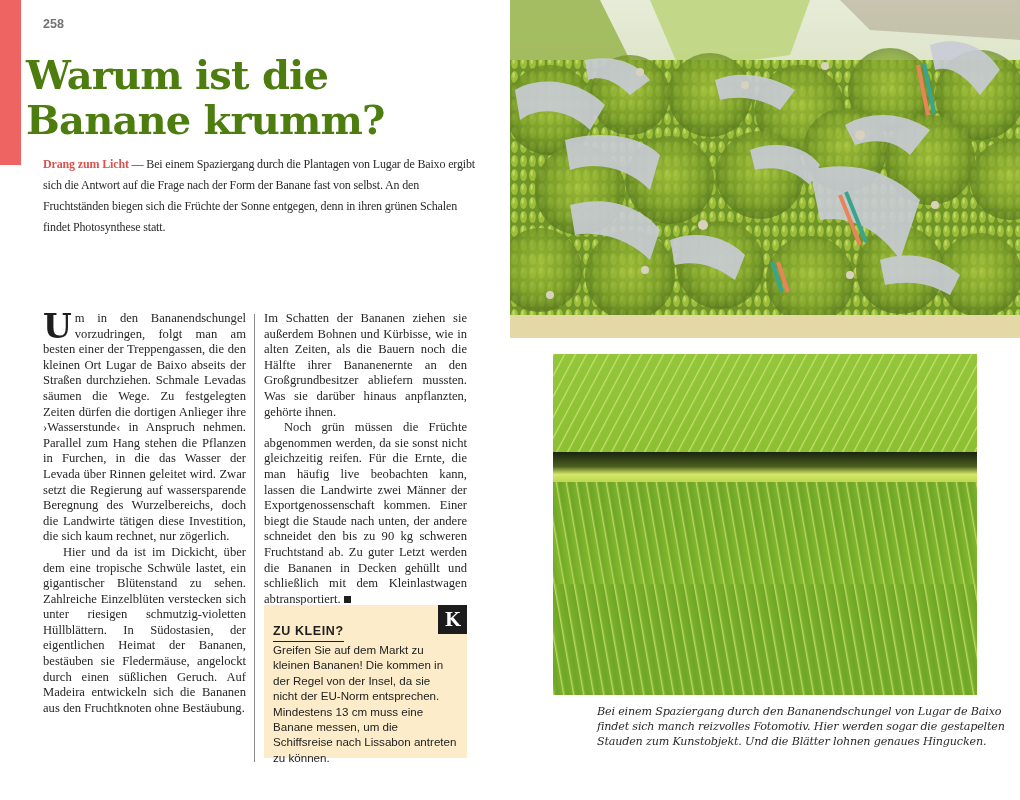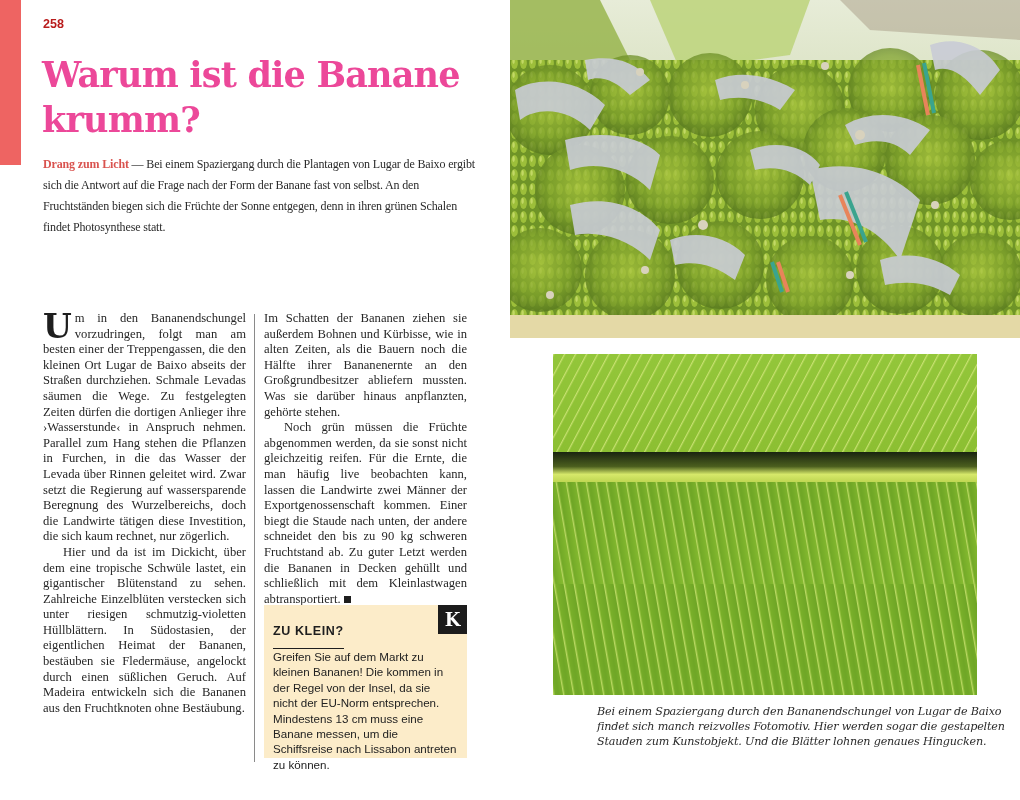--- a/index.html
+++ b/index.html
@@ -1,39 +1,39 @@
 <!DOCTYPE html>
 <html><head>
 <meta charset="utf-8">
 <style>
   * { margin: 0; padding: 0; box-sizing: border-box; }
   html, body { width: 1020px; height: 800px; overflow: hidden; background: #ffffff; }
   body { position: relative; font-family: "Liberation Serif", serif; color: #1e1e1e; }
 
   .accent-bar { position: absolute; left: 0; top: 0; width: 21px; height: 165px; background: #ee6462; }
 
-  .page-number { position: absolute; left: 43px; top: 17px; font-family: "Liberation Sans", sans-serif; font-weight: bold; font-size: 12.5px; color: #b91c1c; }
+  .page-number { position: absolute; left: 43px; top: 17px; font-family: "Liberation Sans", sans-serif; font-weight: bold; font-size: 12.5px; color: #737373; }
 
-  .headline { position: absolute; left: 42px; top: 52px; width: 440px; font-family: "DejaVu Serif", serif; font-weight: bold; font-size: 35px; line-height: 45px; color: #ec4899; letter-spacing: -0.8px; }
+  .headline { position: absolute; left: 26px; top: 52px; width: 440px; font-family: "DejaVu Serif", serif; font-weight: bold; font-size: 40px; line-height: 45px; color: #4d7c0f; letter-spacing: -0.8px; }
 
   .intro { position: absolute; left: 43px; top: 154px; width: 440px; font-family: "Liberation Serif", serif; font-size: 12px; line-height: 21px; color: #2a2a2a; letter-spacing: -0.15px; }
   .intro .kicker { color: #d9534f; font-weight: bold; }
 
   .column { position: absolute; top: 311px; width: 203px; font-family: "Liberation Serif", serif; font-size: 12.6px; line-height: 15.6px; color: #262626; text-align: justify; hyphens: manual; }
   .column p { margin: 0; }
   .column p + p { text-indent: 20px; }
   .col-left { left: 43px; }
   .col-right { left: 264px; }
   .dropcap { float: left; font-family: "DejaVu Serif", serif; font-weight: bold; font-size: 33px; line-height: 28px; margin: 2px 3px 0 0; color: #1e1e1e; }
   .end-mark { display: inline-block; width: 7px; height: 7px; background: #1e1e1e; margin-left: 3px; vertical-align: 0; }
 
   .col-divider { position: absolute; left: 254px; top: 314px; width: 1px; height: 448px; background: #8a8a8a; }
 
   .tip-box { position: absolute; left: 264px; top: 605px; width: 203px; height: 153px; background: #fcecc9; padding: 16px 10px 0 9px; }
-  .tip-title { display: inline-block; font-family: "Liberation Sans", sans-serif; font-weight: bold; font-size: 12.5px; letter-spacing: 0.6px; color: #1e1e1e; padding-bottom: 10px; border-bottom: 1.5px solid #1e1e1e; }
+  .tip-title { display: inline-block; font-family: "Liberation Sans", sans-serif; font-weight: bold; font-size: 12.5px; letter-spacing: 0.6px; color: #1e1e1e; padding-bottom: 3px; border-bottom: 1.5px solid #1e1e1e; }
   .tip-text { font-family: "Liberation Sans", sans-serif; font-size: 11.6px; line-height: 15.4px; color: #222; }
   .k-badge { position: absolute; right: 0; top: 0; width: 29px; height: 29px; background: #1c1c1c; color: #ffffff; font-family: "DejaVu Serif", serif; font-weight: bold; font-size: 18px; line-height: 29px; text-align: center; }
 
   .photo-bananas { position: absolute; left: 510px; top: 0; width: 510px; height: 338px; overflow: hidden; background: #7d9c34; }
   .photo-leaf { position: absolute; left: 553px; top: 354px; width: 424px; height: 341px; overflow: hidden; }
 
   .caption { position: absolute; left: 553px; top: 704px; width: 430px; font-family: "DejaVu Serif", serif; font-style: italic; font-size: 11.2px; line-height: 15.2px; color: #2a2a2a; letter-spacing: -0.2px; margin-left: 44px; }
 </style>
 </head>
 <body>
@@ -47,21 +47,21 @@
 <p class="intro"><span class="kicker">Drang zum Licht</span><span> — Bei einem Spaziergang durch die Plantagen von Lugar de Baixo ergibt sich die Antwort auf die Frage nach der Form der Banane fast von selbst. An den Fruchtständen biegen sich die Früchte der Sonne entgegen, denn in ihren grünen Schalen findet Photosynthese statt.</span></p>
 
 <div class="column col-left">
   <p><span class="dropcap">U</span><span>m in den Bananendschungel vorzudringen, folgt man am besten einer der Treppengassen, die den kleinen Ort Lugar de Baixo abseits der Straßen durchziehen. Schmale Levadas säumen die Wege. Zu festgelegten Zeiten dürfen die dortigen Anlieger ihre ›Wasserstunde‹ in Anspruch nehmen. Parallel zum Hang stehen die Pflanzen in Furchen, in die das Wasser der Levada über Rinnen geleitet wird. Zwar setzt die Regierung auf wassersparende Beregnung des Wurzelbereichs, doch die Landwirte tätigen diese Investition, die sich kaum rechnet, nur zögerlich.</span></p>
   <p>Hier und da ist im Dickicht, über dem eine tropische Schwüle lastet, ein gigantischer Blütenstand zu sehen. Zahlreiche Einzelblüten verstecken sich unter riesigen schmutzig-violetten Hüllblättern. In Südostasien, der eigentlichen Heimat der Bananen, bestäuben sie Fledermäuse, angelockt durch einen süßlichen Geruch. Auf Madeira entwickeln sich die Bananen aus den Fruchtknoten ohne Bestäubung.</p>
 </div>
 
 <div class="col-divider"></div>
 
 <div class="column col-right">
-  <p>Im Schatten der Bananen ziehen sie außerdem Bohnen und Kürbisse, wie in alten Zeiten, als die Bauern noch die Hälfte ihrer Bananenernte an den Großgrundbesitzer abliefern mussten. Was sie darüber hinaus anpflanzten, gehörte stehen.</p>
+  <p>Im Schatten der Bananen ziehen sie außerdem Bohnen und Kürbisse, wie in alten Zeiten, als die Bauern noch die Hälfte ihrer Bananenernte an den Großgrundbesitzer abliefern mussten. Was sie darüber hinaus anpflanzten, gehörte ihnen.</p>
   <p><span>Noch grün müssen die Früchte abgenommen werden, da sie sonst nicht gleichzeitig reifen. Für die Ernte, die man häufig live beobachten kann, lassen die Landwirte zwei Männer der Exportgenossenschaft kommen. Einer biegt die Staude nach unten, der andere schneidet den bis zu 90 kg schweren Fruchtstand ab. Zu guter Letzt werden die Bananen in Decken gehüllt und schließlich mit dem Kleinlastwagen abtransportiert.</span><span class="end-mark"></span></p>
 </div>
 
 <div class="tip-box">
   <div class="k-badge">K</div>
   <div class="tip-title">ZU KLEIN?</div>
   <p class="tip-text">Greifen Sie auf dem Markt zu kleinen Bananen! Die kommen in der Regel von der Insel, da sie nicht der EU-Norm entsprechen. Mindestens 13 cm muss eine Banane messen, um die Schiffsreise nach Lissabon antreten zu können.</p>
 </div>
 
 <div class="photo-bananas">

